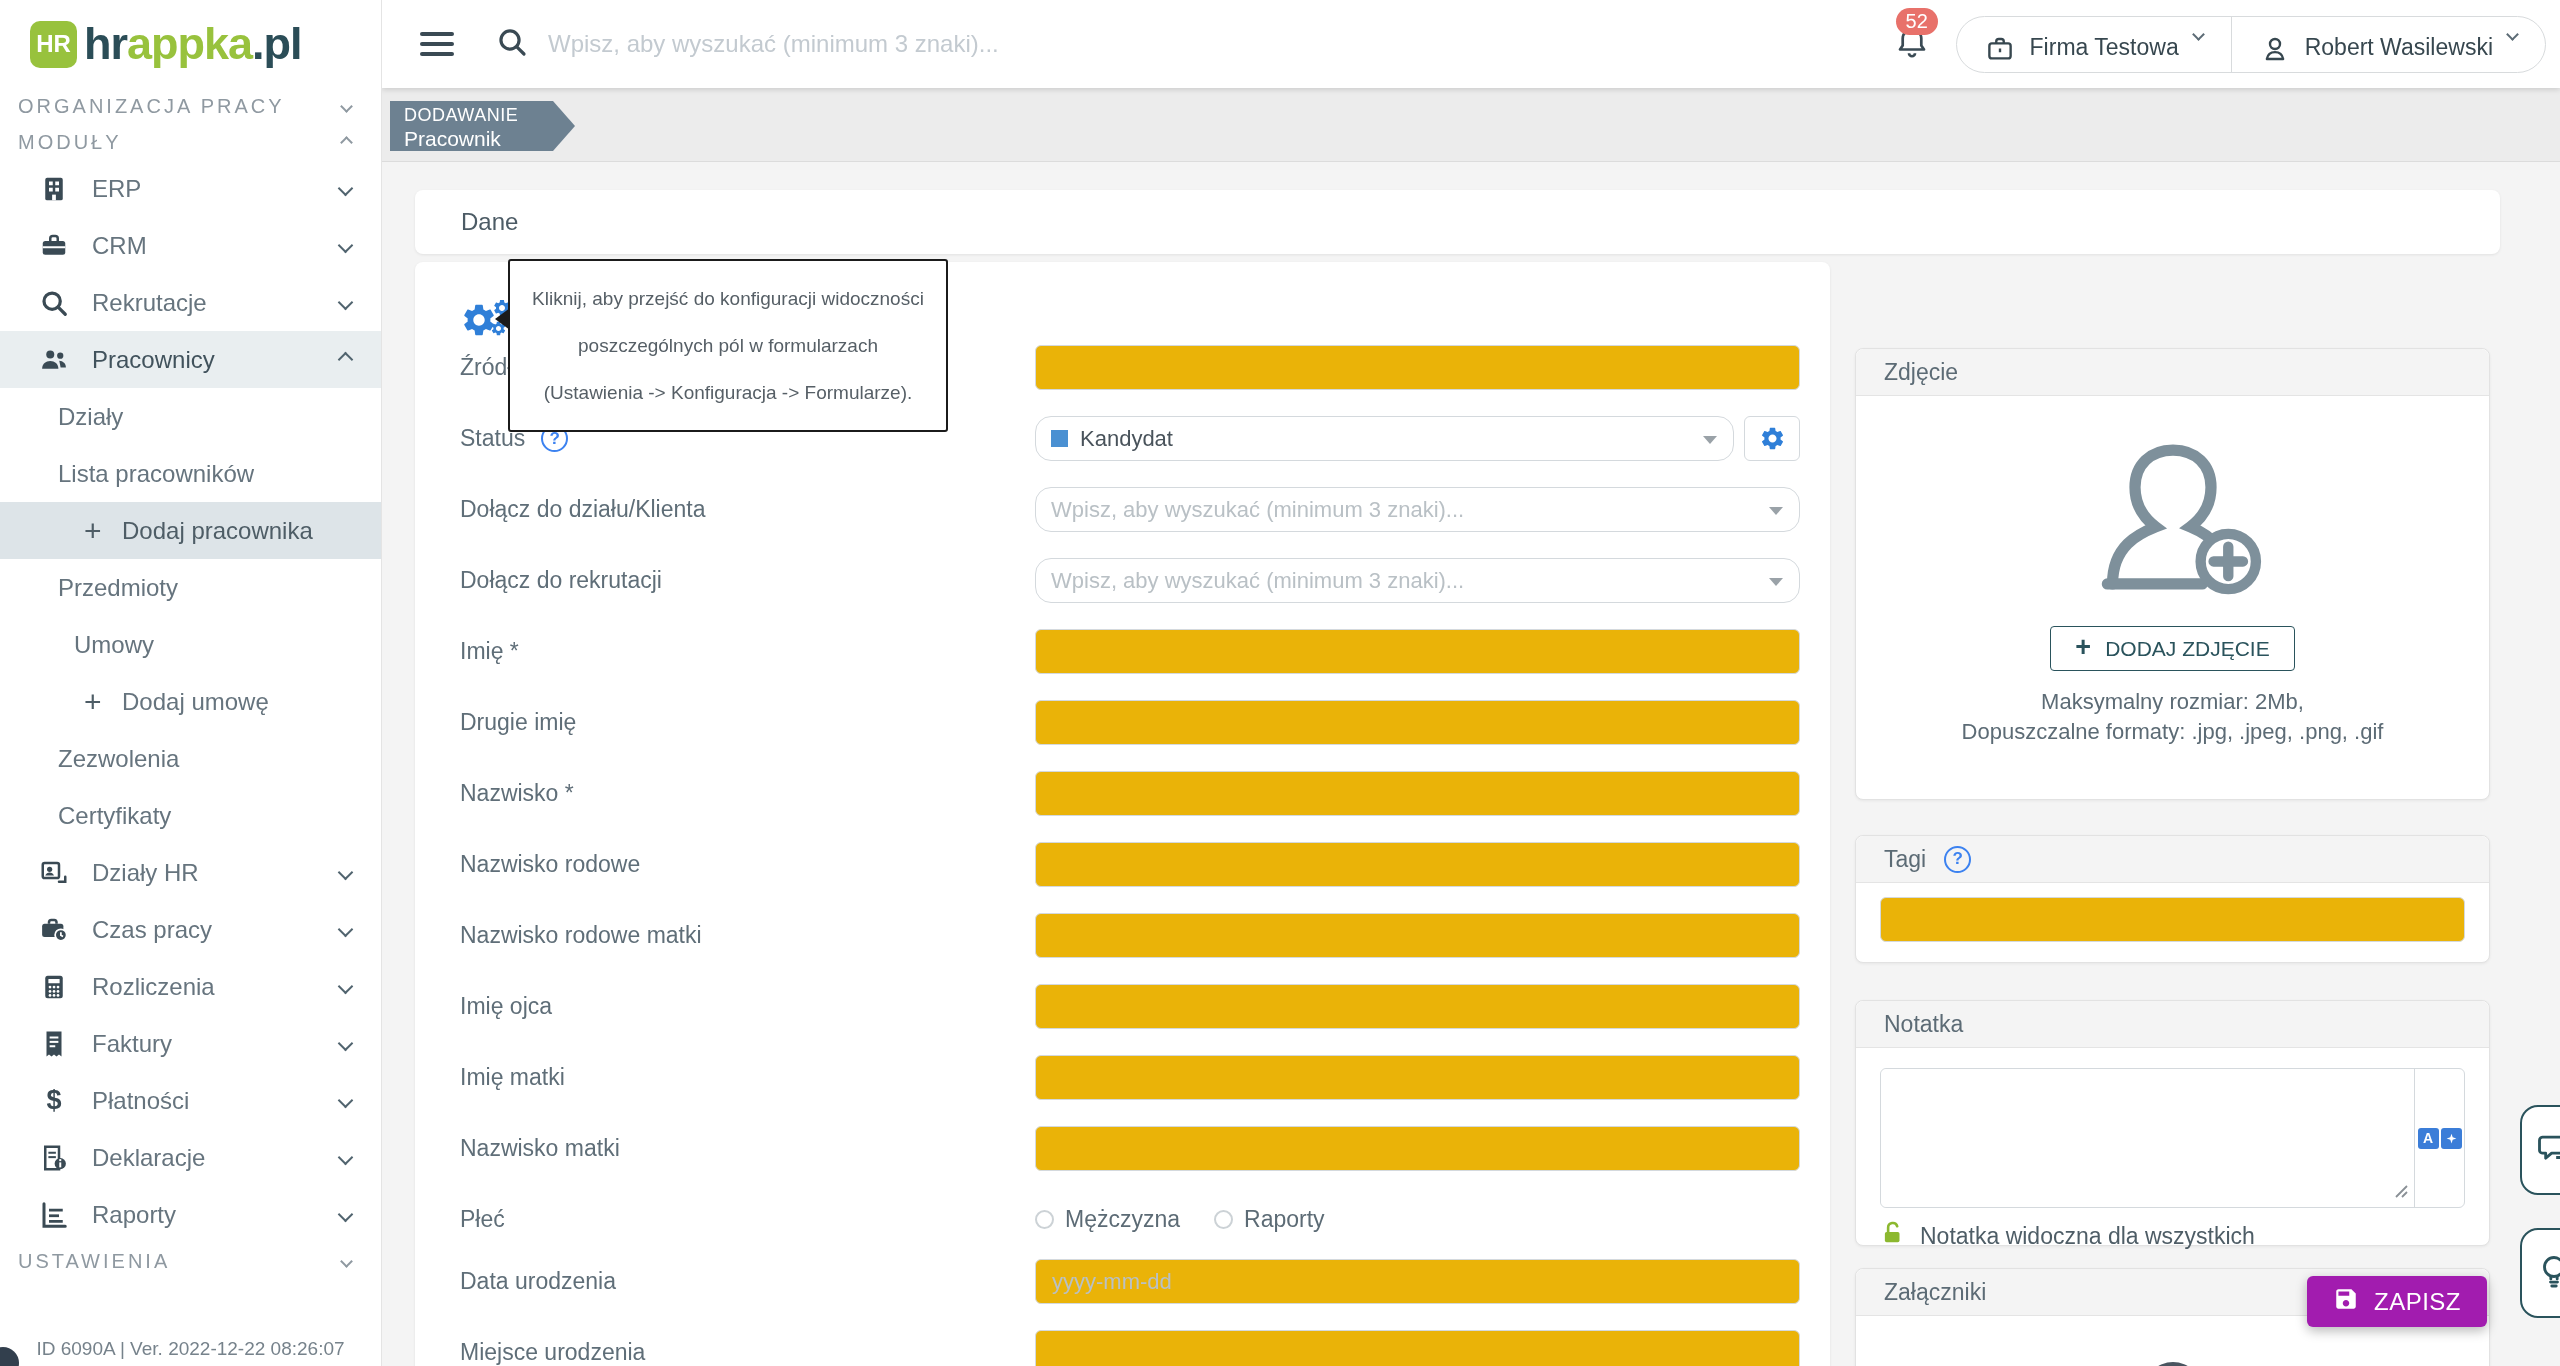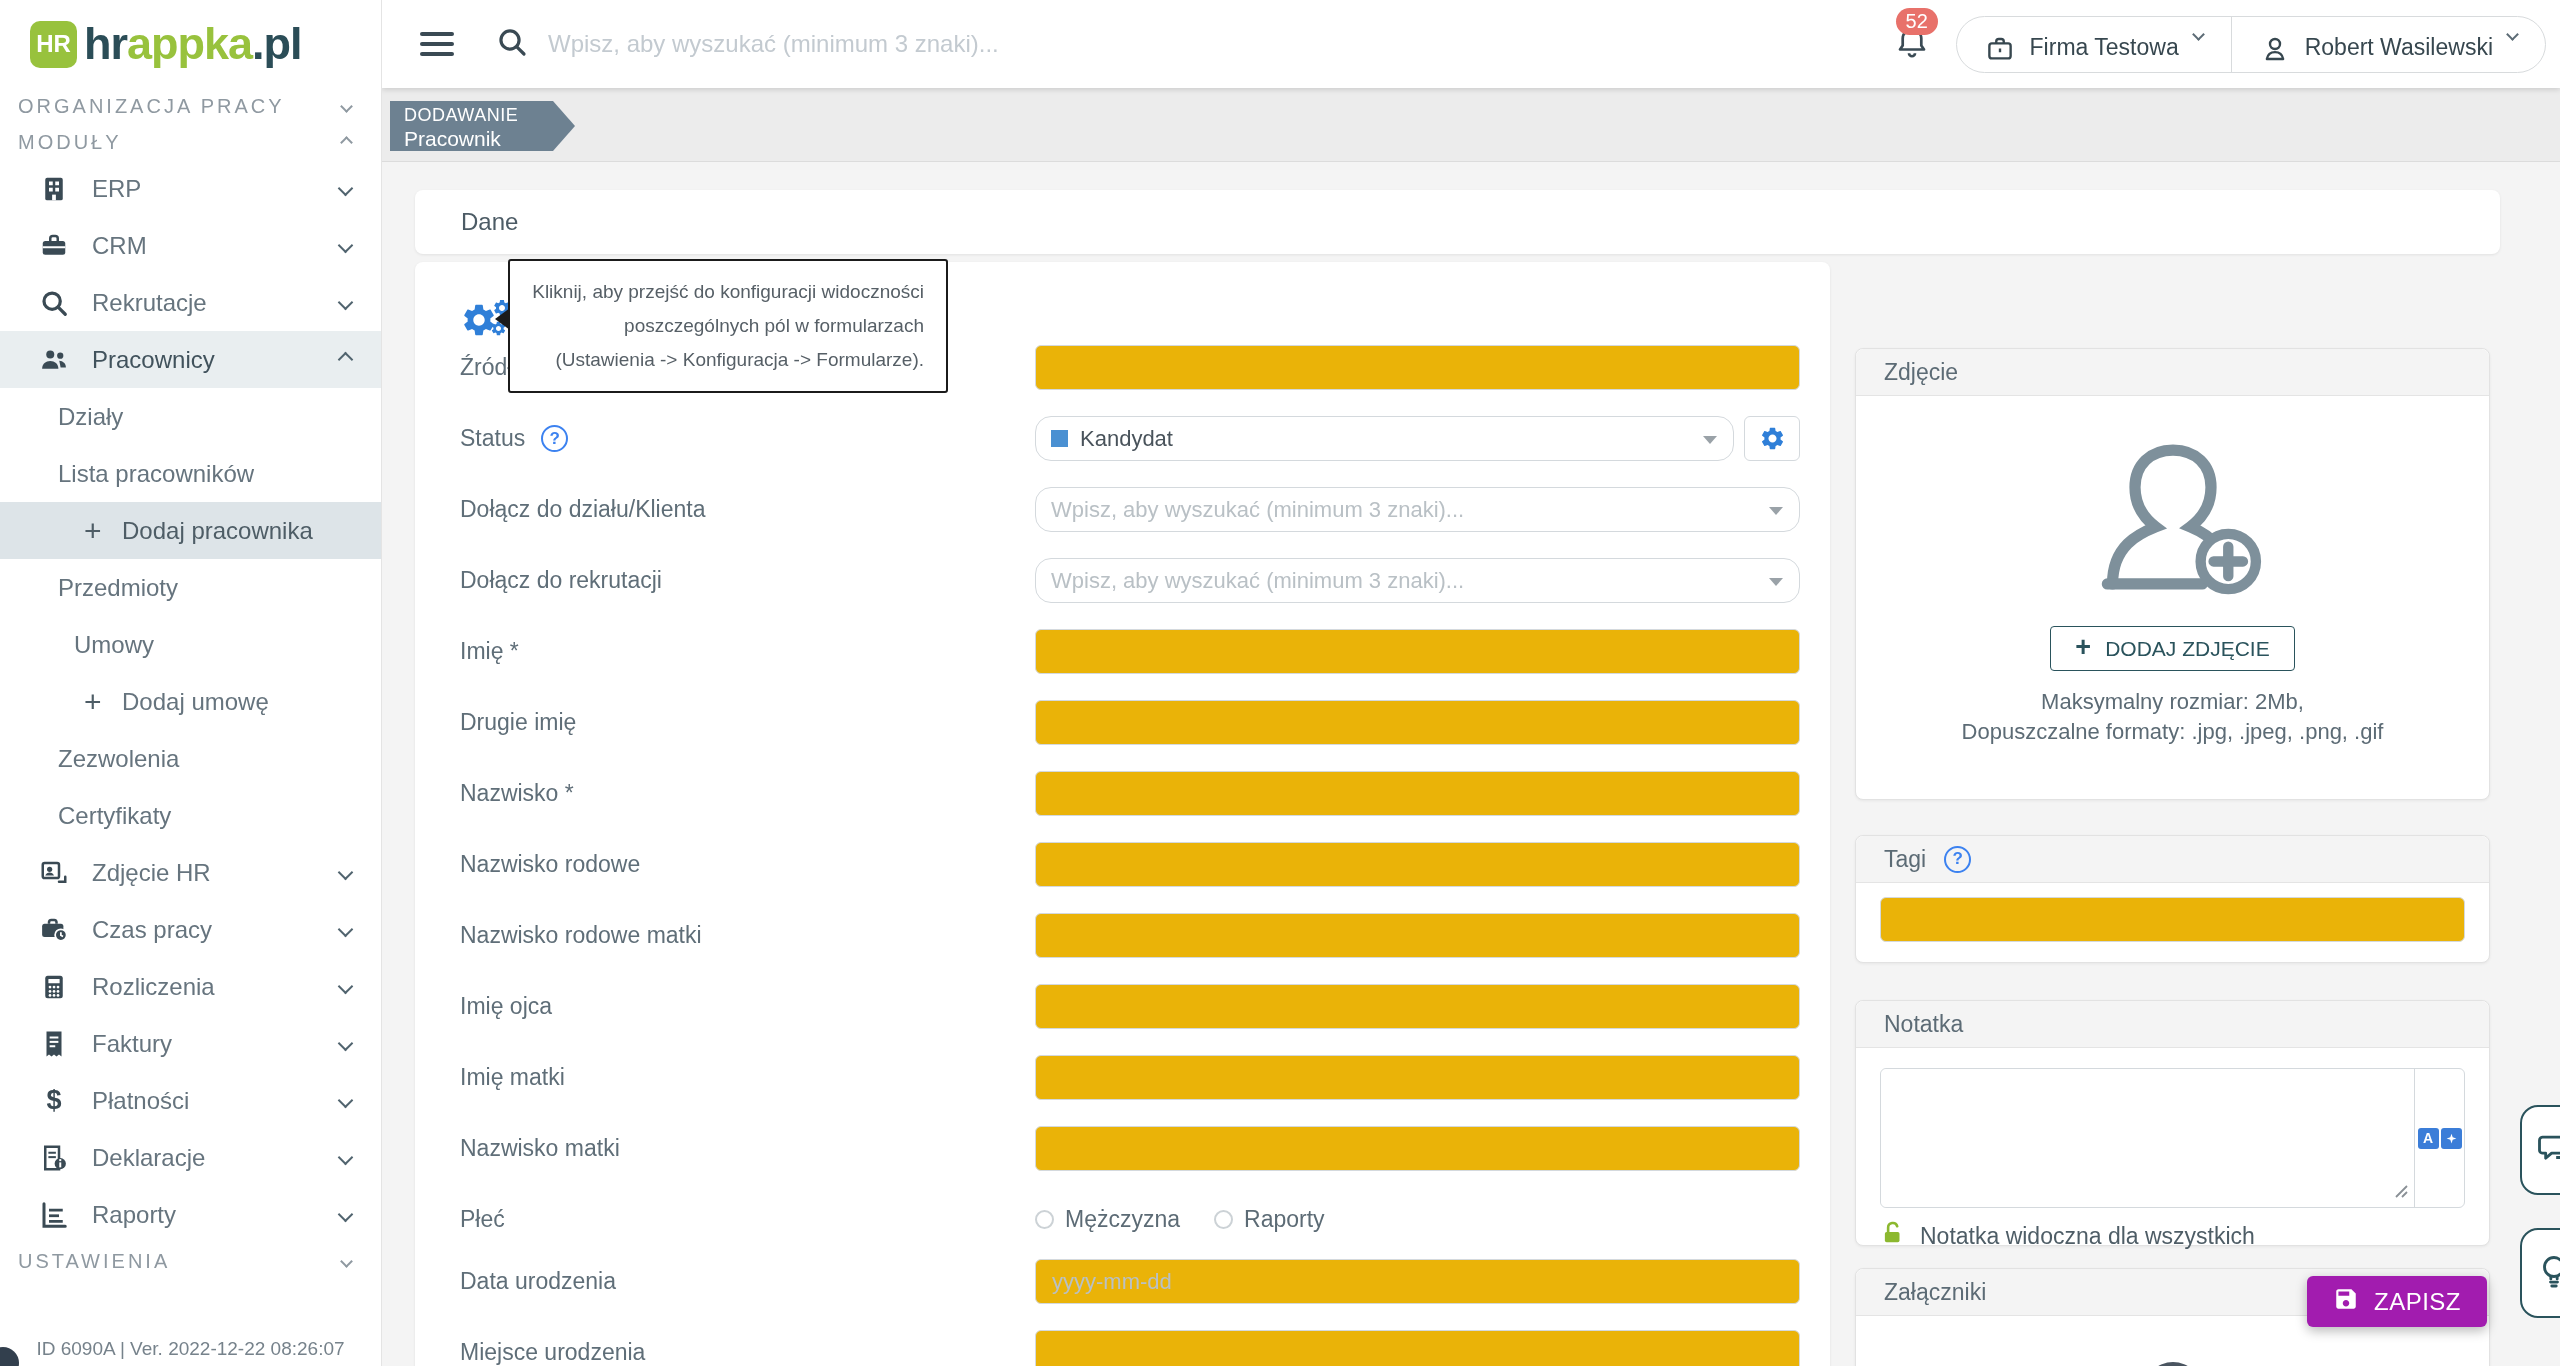--- a/index.html
+++ b/index.html
@@ -96,21 +96,21 @@
   .help { width:27px; height:27px; border:2px solid #3c82f0; border-radius:50%; color:#3c82f0;
           font-size:17px; font-weight:bold; display:flex; align-items:center; justify-content:center;
           flex:none; cursor:pointer; }
   .radios { display:flex; align-items:center; gap:34px; padding-top:9px; }
   .radio-opt { display:flex; align-items:center; gap:11px; font-size:23px; color:#5c6b75; cursor:pointer; }
   .radio { width:19px; height:19px; border:2px solid #ccd2d6; border-radius:50%; background:#fff; flex:none; }
 
   
   .tooltip { position:absolute; left:93px; top:-3px; width:440px; background:#fff;
              border:2px solid #1b1b1b; border-radius:3px; padding:14px 22px; font-size:19px;
-             color:#565f66; text-align:right; line-height:34px; z-index:6; }
+             color:#565f66; text-align:center; line-height:47px; z-index:6; }
   .tooltip .arrow { position:absolute; left:-15px; top:47px; width:0; height:0;
                     border-top:11px solid transparent; border-bottom:11px solid transparent;
                     border-right:15px solid #1b1b1b; }
 
   
   .side-card { position:absolute; left:1473px; width:635px; background:#fff; border:1px solid #e2e2e2;
                border-radius:8px; box-shadow:0 1px 3px rgba(0,0,0,.06); }
   .side-head { height:47px; background:#f4f4f4; border-bottom:1px solid #e4e4e4;
                border-radius:8px 8px 0 0; display:flex; align-items:center; padding-left:28px;
                font-size:23px; color:#5c6b75; gap:18px; }
@@ -243,21 +243,21 @@
   </div>
   <div class="s-item">
     <span class="ic">
         <svg width="30" height="30" viewBox="0 0 24 24">
           <rect x="3" y="4" width="13" height="12" rx="1.5" fill="none" stroke="#3a4a54" stroke-width="2"></rect>
           <circle cx="8.5" cy="9" r="2.1" fill="#3a4a54"></circle>
           <path d="M5 14c.6-1.7 2-2.5 3.5-2.5S11.4 12.3 12 14z" fill="#3a4a54"></path>
           <path d="M16 19h5v-4" fill="none" stroke="#3a4a54" stroke-width="2" stroke-linecap="round"></path>
         </svg>
       </span>
-    <span class="lbl">Zdjęcie HR</span>
+    <span class="lbl">Działy HR</span>
     <span class="chev"></span>
   </div>
   <div class="s-item">
     <span class="ic">
         <svg width="30" height="30" viewBox="0 0 24 24">
           <path d="M8 7V5.5A1.8 1.8 0 0 1 9.8 4h2.4A1.8 1.8 0 0 1 14 5.5V7" fill="none" stroke="#3a4a54" stroke-width="2"></path>
           <rect x="2.5" y="7" width="17" height="10.5" rx="2" fill="#3a4a54"></rect>
           <circle cx="17.5" cy="16" r="4.6" fill="#3a4a54" stroke="#fff" stroke-width="1.4"></circle>
           <path d="M17.5 13.8v2.4l1.7 1" fill="none" stroke="#fff" stroke-width="1.4"></path>
         </svg>

